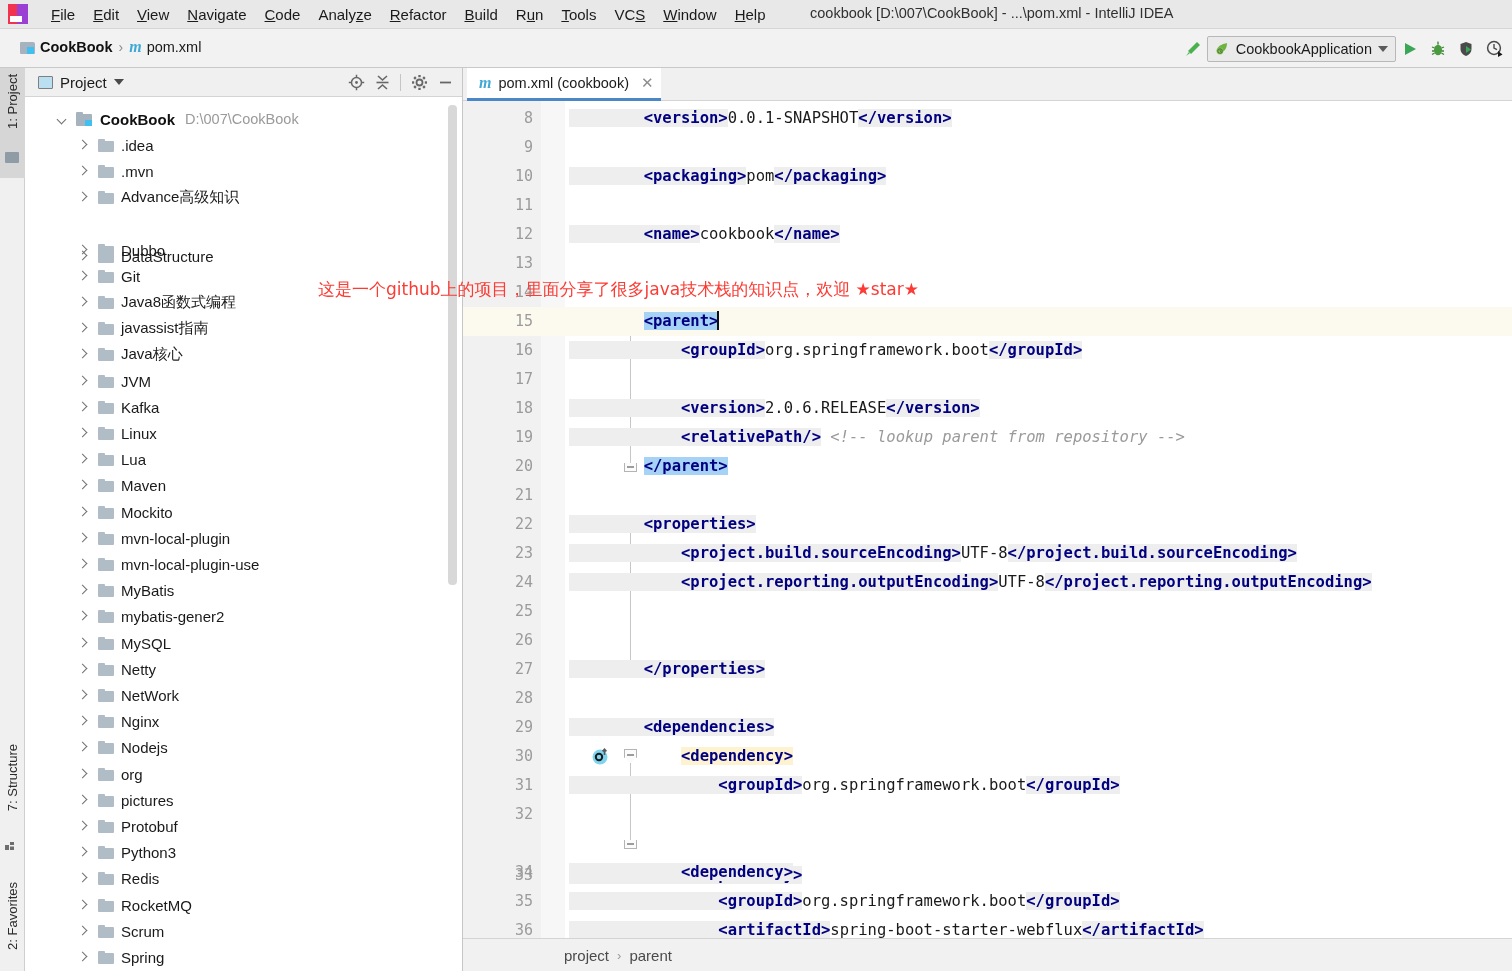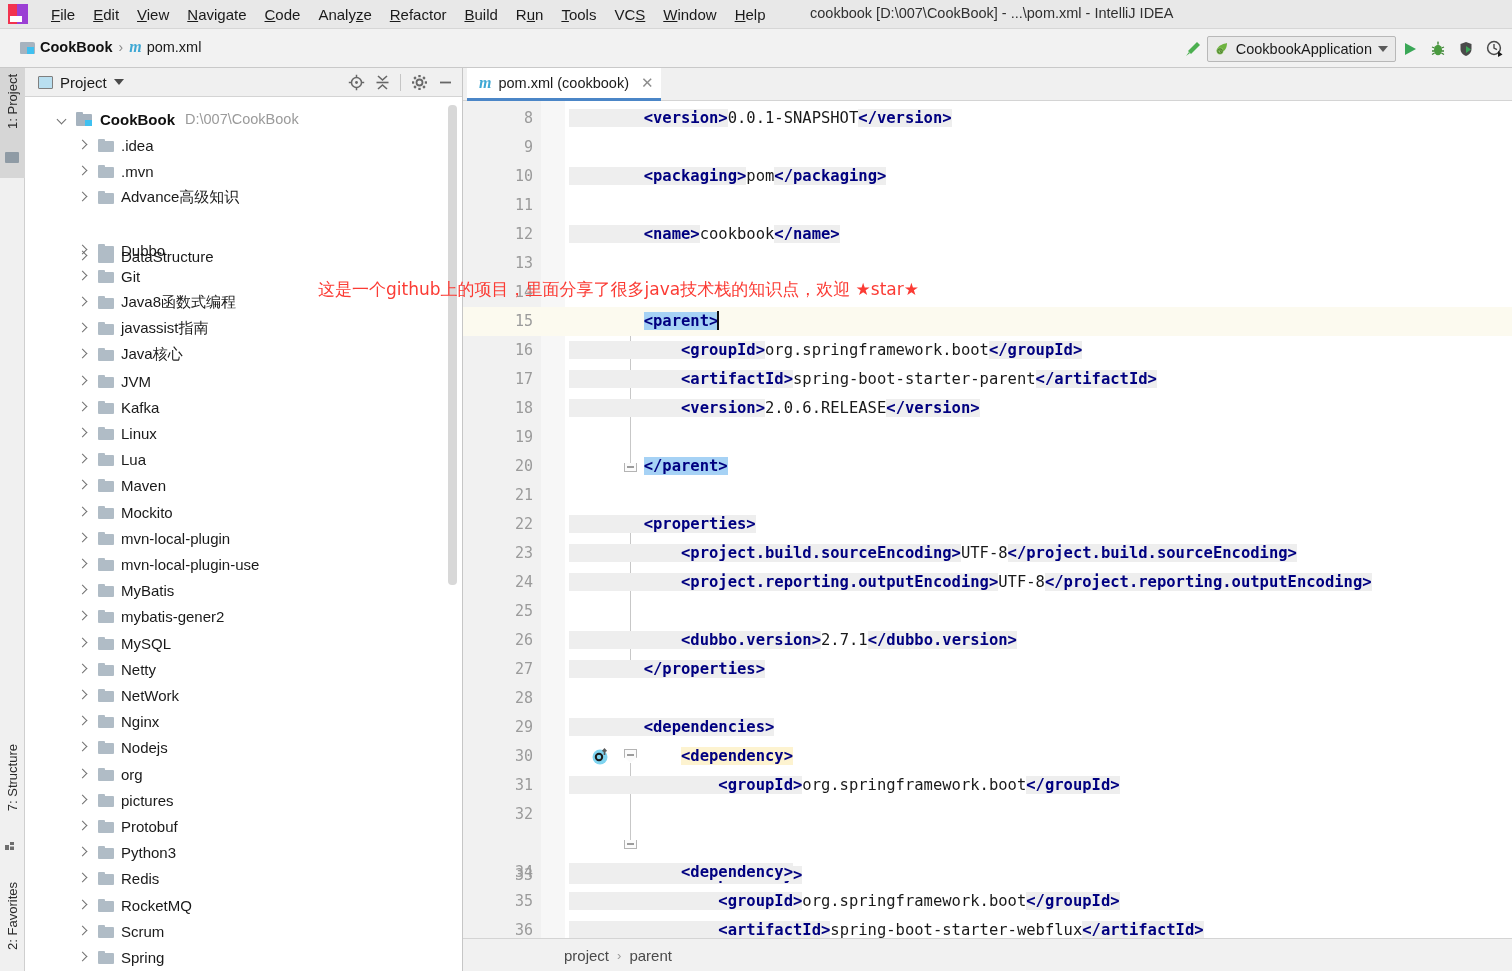--- a/index.html
+++ b/index.html
@@ -685,30 +685,30 @@
     <div id="code-lines">
         <div class="code-line" style="top: 3px;"><span class="ln">8</span><span class="code-text"><span class="tag">        &lt;version&gt;</span><span class="val">0.0.1-SNAPSHOT</span><span class="tag">&lt;/version&gt;</span></span></div>
         <div class="code-line" style="top: 32px;"><span class="ln">9</span><span class="code-text"></span></div>
         <div class="code-line" style="top: 61px;"><span class="ln">10</span><span class="code-text"><span class="tag">        &lt;packaging&gt;</span><span class="val">pom</span><span class="tag">&lt;/packaging&gt;</span></span></div>
         <div class="code-line" style="top: 90px;"><span class="ln">11</span><span class="code-text"></span></div>
         <div class="code-line" style="top: 119px;"><span class="ln">12</span><span class="code-text"><span class="tag">        &lt;name&gt;</span><span class="val">cookbook</span><span class="tag">&lt;/name&gt;</span></span></div>
         <div class="code-line" style="top: 148px;"><span class="ln">13</span></div>
         <div class="code-line" style="top: 177px;"><span class="ln">14</span><span class="code-text"></span></div>
         <div class="code-line current" style="top: 206px;"><span class="ln">15</span><span class="code-text"><span class="">        </span><span class="tagsel">&lt;parent&gt;</span><span class="caret"></span></span></div>
         <div class="code-line" style="top: 235px;"><span class="ln">16</span><span class="code-text"><span class="tag">            &lt;groupId&gt;</span><span class="val">org.springframework.boot</span><span class="tag">&lt;/groupId&gt;</span></span></div>
-        <div class="code-line" style="top: 264px;"><span class="ln">17</span><span class="code-text"><span class="tag">            &lt;artifactId&gt;</span><span class="val">spring-boot-starter-parent</span><span class="tag">&lt;/artifactId&gt;</span></span></div>
+        <div class="code-line" style="top: 264px;"><span class="ln">17</span></div>
         <div class="code-line" style="top: 293px;"><span class="ln">18</span><span class="code-text"><span class="tag">            &lt;version&gt;</span><span class="val">2.0.6.RELEASE</span><span class="tag">&lt;/version&gt;</span></span></div>
-        <div class="code-line" style="top: 322px;"><span class="ln">19</span></div>
+        <div class="code-line" style="top: 322px;"><span class="ln">19</span><span class="code-text"><span class="tag">            &lt;relativePath/&gt;</span><span class=""> </span><span class="cmt">&lt;!-- lookup parent from repository --&gt;</span></span></div>
         <div class="code-line" style="top: 351px;"><span class="ln">20</span><span class="code-text"><span class="">        </span><span class="tagsel">&lt;/parent&gt;</span></span></div>
         <div class="code-line" style="top: 380px;"><span class="ln">21</span><span class="code-text"></span></div>
         <div class="code-line" style="top: 409px;"><span class="ln">22</span><span class="code-text"><span class="tag">        &lt;properties&gt;</span></span></div>
         <div class="code-line" style="top: 438px;"><span class="ln">23</span><span class="code-text"><span class="tag">            &lt;project.build.sourceEncoding&gt;</span><span class="val">UTF-8</span><span class="tag">&lt;/project.build.sourceEncoding&gt;</span></span></div>
         <div class="code-line" style="top: 467px;"><span class="ln">24</span><span class="code-text"><span class="tag">            &lt;project.reporting.outputEncoding&gt;</span><span class="val">UTF-8</span><span class="tag">&lt;/project.reporting.outputEncoding&gt;</span></span></div>
         <div class="code-line" style="top: 496px;"><span class="ln">25</span></div>
-        <div class="code-line" style="top: 525px;"><span class="ln">26</span><span class="code-text"><span class="tag">            &lt;dubbo.version&gt;</span><span class="val">2.7.1</span><span class="tag">&lt;/dubbo.version&gt;</span></span></div>
+        <div class="code-line" style="top: 525px;"><span class="ln">26</span></div>
         <div class="code-line" style="top: 554px;"><span class="ln">27</span><span class="code-text"><span class="tag">        &lt;/properties&gt;</span></span></div>
         <div class="code-line" style="top: 583px;"><span class="ln">28</span><span class="code-text"></span></div>
         <div class="code-line" style="top: 612px;"><span class="ln">29</span><span class="code-text"><span class="tag">        &lt;dependencies&gt;</span></span></div>
         <div class="code-line" style="top: 641px;"><span class="ln">30</span><span class="code-text"><span class="">            </span><span class="tag hl-yellow">&lt;dependency&gt;</span></span></div>
         <div class="code-line" style="top: 670px;"><span class="ln">31</span><span class="code-text"><span class="tag">                &lt;groupId&gt;</span><span class="val">org.springframework.boot</span><span class="tag">&lt;/groupId&gt;</span></span></div>
         <div class="code-line" style="top: 699px;"><span class="ln">32</span></div>
         <div class="code-line" style="top: 760px;"><span class="ln">33</span><span class="code-text"><span class="tag">            &lt;/dependency&gt;</span></span></div>
         <div class="code-line" style="top: 757px;"><span class="ln">34</span><span class="code-text"><span class="tag">            &lt;dependency&gt;</span></span></div>
         <div class="code-line" style="top: 786px;"><span class="ln">35</span><span class="code-text"><span class="tag">                &lt;groupId&gt;</span><span class="val">org.springframework.boot</span><span class="tag">&lt;/groupId&gt;</span></span></div>
         <div class="code-line" style="top: 815px;"><span class="ln">36</span><span class="code-text"><span class="tag">                &lt;artifactId&gt;</span><span class="val">spring-boot-starter-webflux</span><span class="tag">&lt;/artifactId&gt;</span></span></div>

